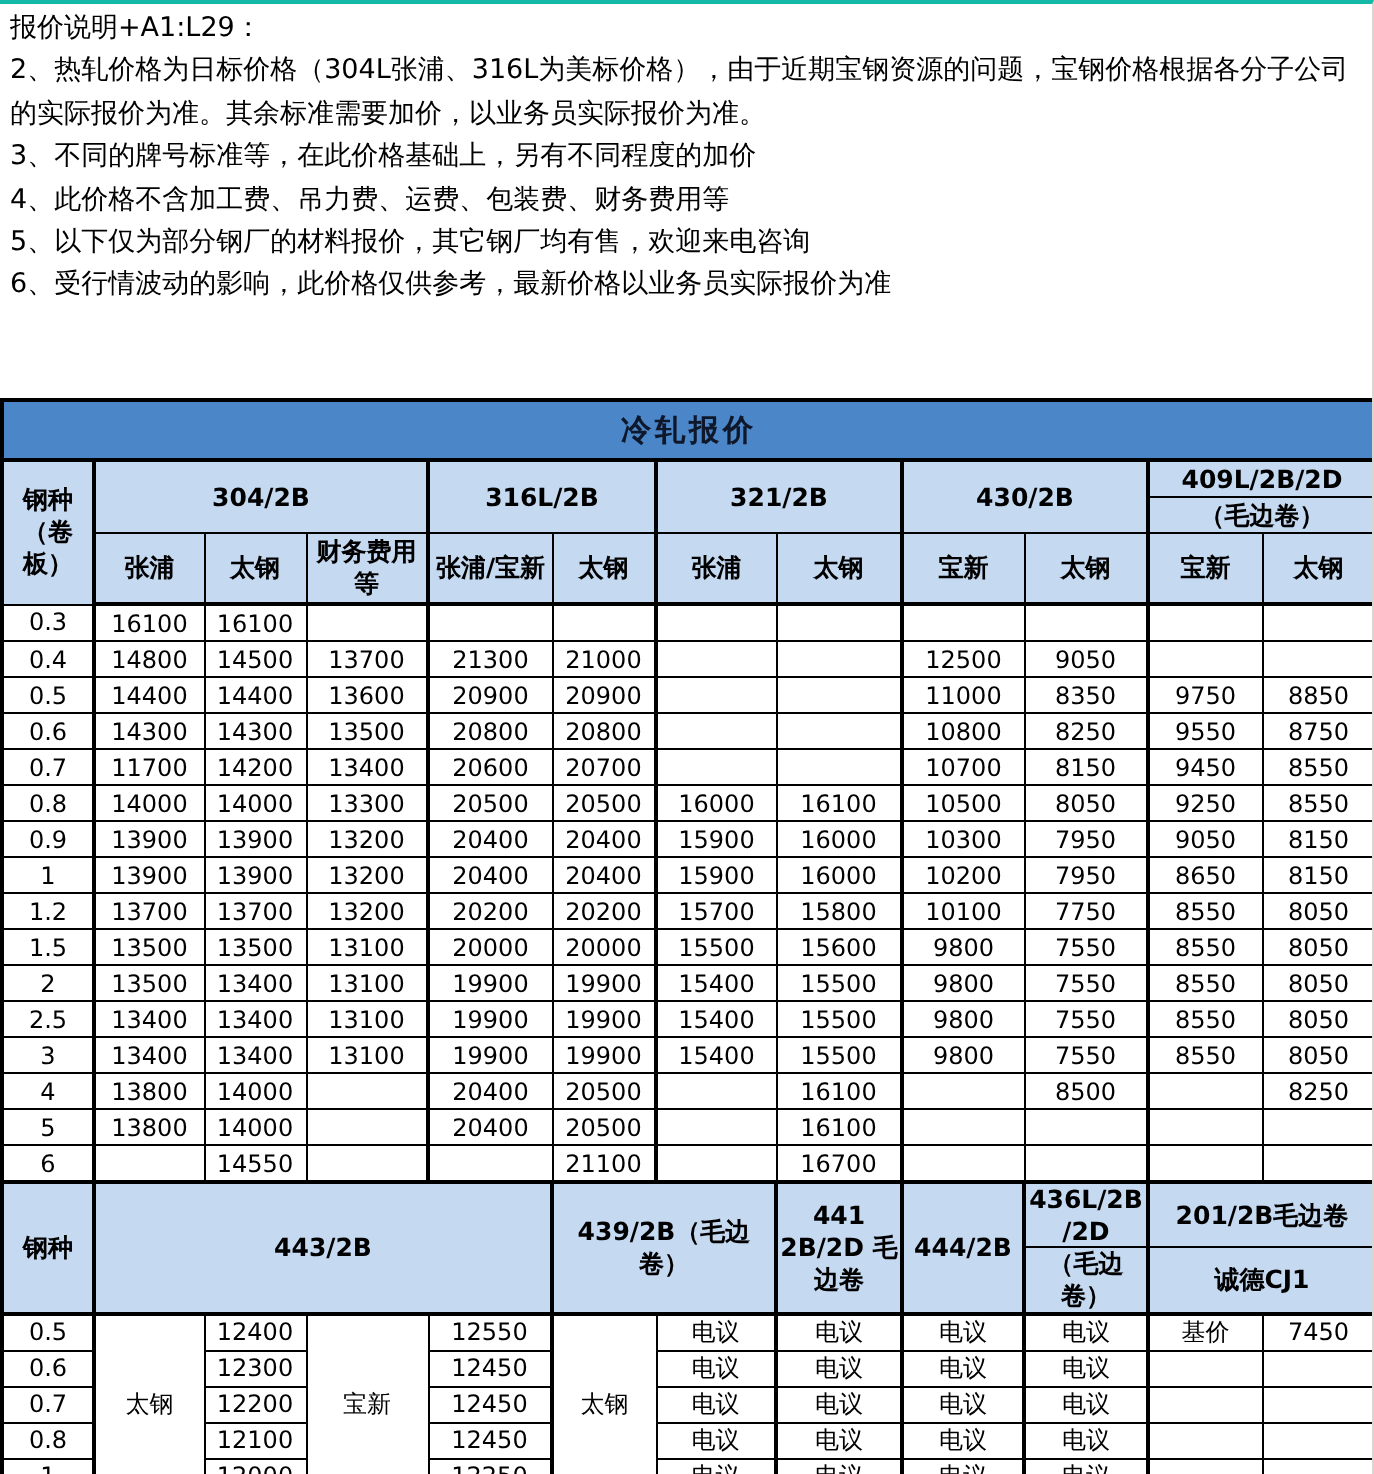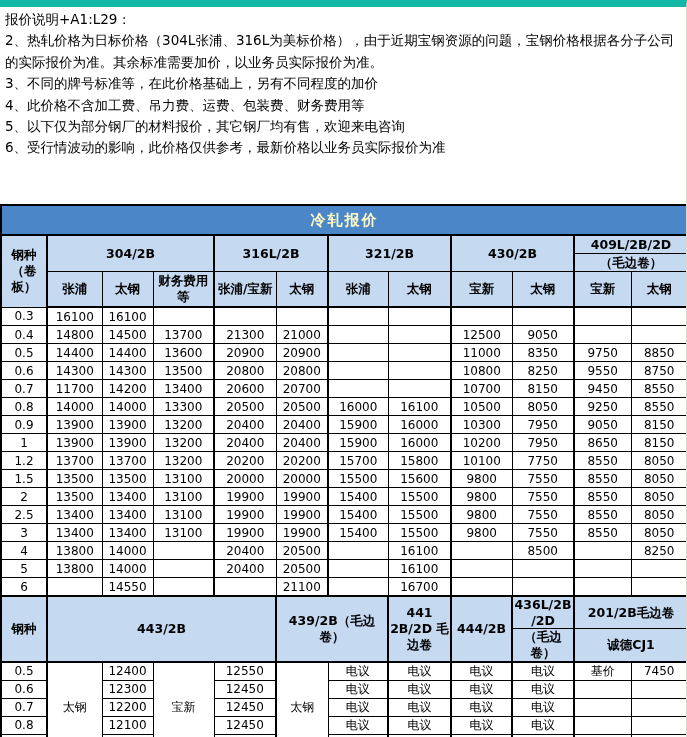--- a/index.html
+++ b/index.html
@@ -1,37 +1,37 @@
 <!DOCTYPE html>
 <html><head>
 <meta charset="utf-8">
 <style>
   html,body{margin:0;padding:0;background:#ffffff;}
   .sheet{
     width:687px;height:737px;background:#ffffff;overflow:hidden;
     font-family:"DejaVu Sans","Liberation Sans",sans-serif;color:#000;
-    border-top:7px solid #14b8a6;border-right:1px solid #d9d6cf;box-sizing:border-box;
+    border-top:2px solid #14b8a6;border-right:1px solid #d9d6cf;box-sizing:border-box;
   }
   .notes{height:197px;overflow:hidden;padding:2px 2px 0 5px;box-sizing:border-box;}
   .notes div{font-size:13.5px;line-height:21.4px;color:#000;}
   table.price-table{
     width:687px;border-collapse:collapse;table-layout:fixed;
     border:2px solid #000;
   }
   td{
     border:1px solid #000;text-align:center;vertical-align:middle;
     font-size:12px;padding:0 1px;overflow:hidden;white-space:nowrap;
   }
   td.hd{
     background:#c5d9f1;font-weight:bold;font-size:12.5px;
     white-space:normal;overflow-wrap:anywhere;line-height:1.25;
   }
   td.mill-plain{white-space:normal;overflow-wrap:anywhere;}
   tr.title-row td{
-    background:#4a86c8;color:#fef9c3;font-weight:bold;font-size:15px;
+    background:#4a86c8;color:#0f172a;font-weight:bold;font-size:15px;
     height:28px;letter-spacing:2px;border-bottom:2px solid #000;
   }
   tr.grp1 td{height:17px;}
   tr.grp2 td{height:17px;}
   tr.mills td{height:34px;border-bottom:2px solid #000;text-align:center;}
   tr.drow td{height:17px;}
   tr.bh1 td{border-top:2px solid #000;height:26px;}
   tr.bh2 td{height:21px;}
   tbody.bhead td.bb{border-bottom:2px solid #000;}
   .gbl{border-left:2px solid #000 !important;}

